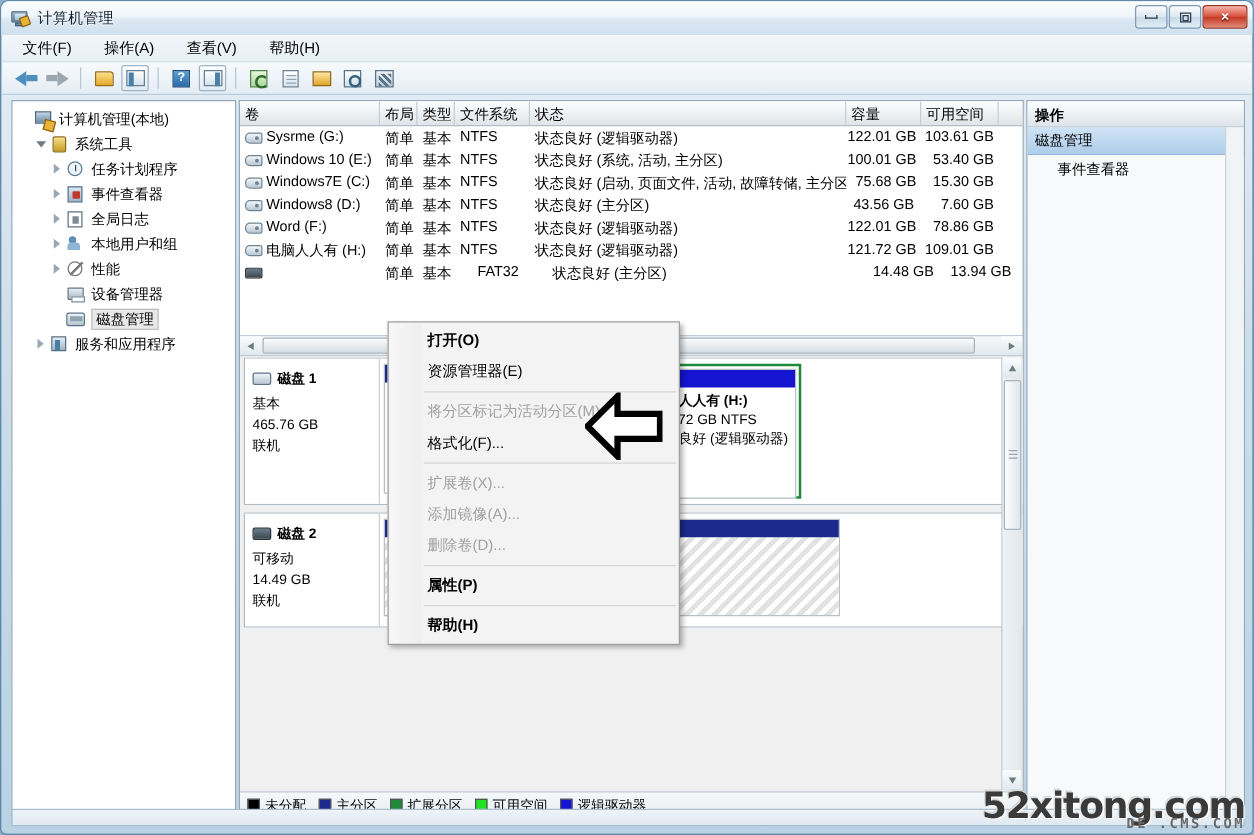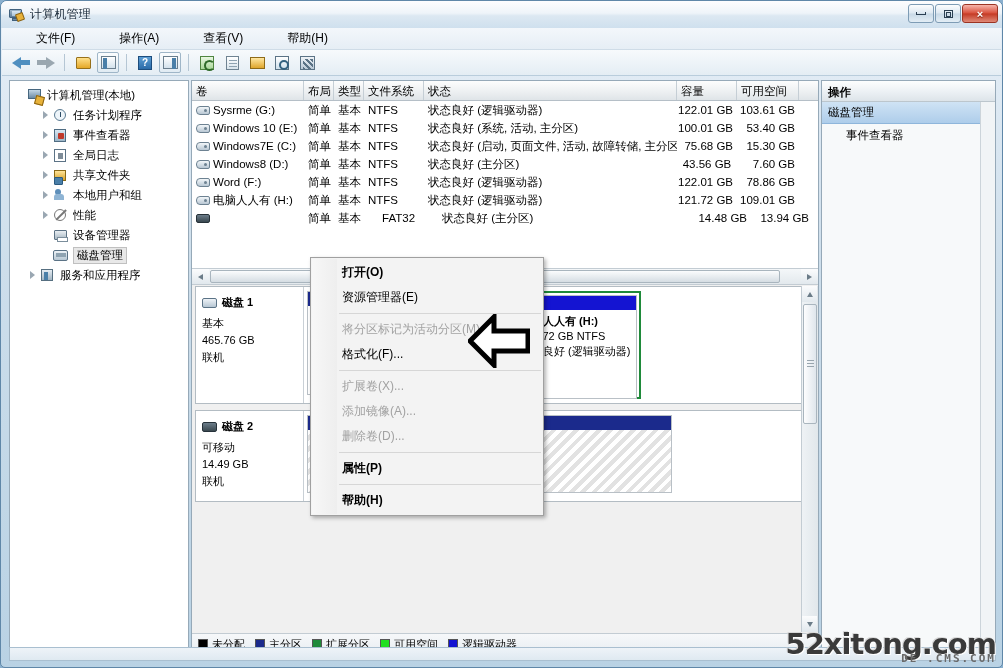--- a/index.html
+++ b/index.html
@@ -68,21 +68,21 @@
   .glyph-res { display:block; width:9px; height:8px; border:1px solid #2b3f52; }
   .glyph-res:after{content:'';display:block;width:3px;height:3px;border:1px solid #2b3f52;margin:1px auto;}
 
   
   #menubar {
     position:absolute; left:1px; top:27px; right:1px; height:22px;
     background: linear-gradient(180deg,#f3f7fb,#e6eef5);
     display:flex; align-items:center; padding-left:12px; gap:18px;
     border-bottom: 1px solid #cfdce7;
   }
-  .menu-item { font-size:12px; color:#000; padding:2px 4px; cursor:default;margin-left:18px; }
+  .menu-item { font-size:12px; color:#000; padding:2px 4px; cursor:default; }
 
   
   #toolbar {
     position:absolute; left:1px; top:49px; right:1px; height:26px;
     background: linear-gradient(180deg,#f7fafc,#e4edf4);
     display:flex; align-items:center; padding-left:8px; gap:3px;
     border-bottom:1px solid #b9cddc;
   }
   .tb { width:22px;height:21px;display:flex;align-items:center;justify-content:center;position:relative; }
   .tb.framed { border:1px solid #9fb6c8; border-radius:2px; background:linear-gradient(180deg,#fbfdfe,#e0ebf3); }
@@ -355,20 +355,29 @@
 
     <div id="tree-pane" class="pane">
       <div class="tree" id="tree-root">
           <div class="tnode" style="padding-left: 0px;">
             <span class="exp"></span>
             <span class="ti">
               <span class="i-comp"></span>
             </span>
             <span class="tl">计算机管理(本地)</span>
           </div>
+          <div class="tnode" style="padding-left: 13px;">
+            <span class="exp">
+              <span class="tri-open"></span>
+            </span>
+            <span class="ti">
+              <span class="i-tools"></span>
+            </span>
+            <span class="tl">系统工具</span>
+          </div>
           <div class="tnode" style="padding-left: 26px;">
             <span class="exp">
               <span class="tri-closed"></span>
             </span>
             <span class="ti">
               <span class="i-clock"></span>
             </span>
             <span class="tl">任务计划程序</span>
           </div>
           <div class="tnode" style="padding-left: 26px;">
@@ -381,29 +390,20 @@
             <span class="tl">事件查看器</span>
           </div>
           <div class="tnode" style="padding-left: 26px;">
             <span class="exp">
               <span class="tri-closed"></span>
             </span>
             <span class="ti">
               <span class="i-log"></span>
             </span>
             <span class="tl">全局日志</span>
-          </div>
-          <div class="tnode" style="padding-left: 26px;">
-            <span class="exp">
-              <span class="tri-closed"></span>
-            </span>
-            <span class="ti">
-              <span class="i-share"></span>
-            </span>
-            <span class="tl">共享文件夹</span>
           </div>
           <div class="tnode" style="padding-left: 26px;">
             <span class="exp">
               <span class="tri-closed"></span>
             </span>
             <span class="ti">
               <span class="i-users"></span>
             </span>
             <span class="tl">本地用户和组</span>
           </div>

